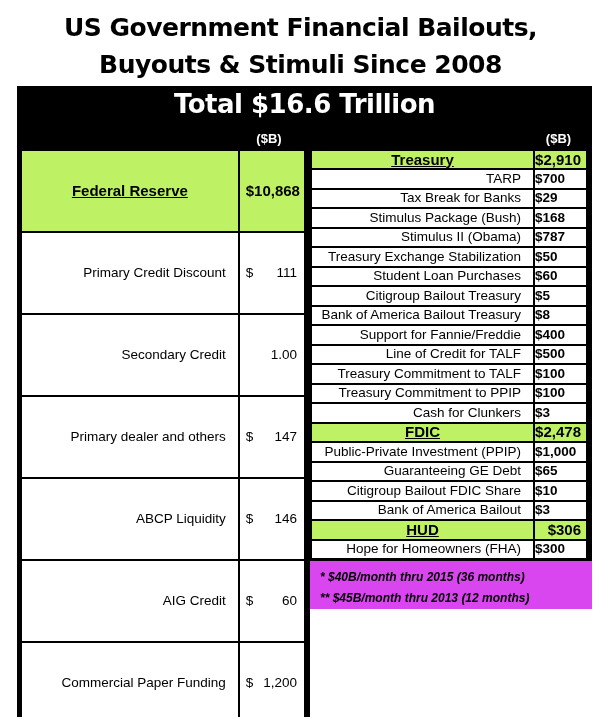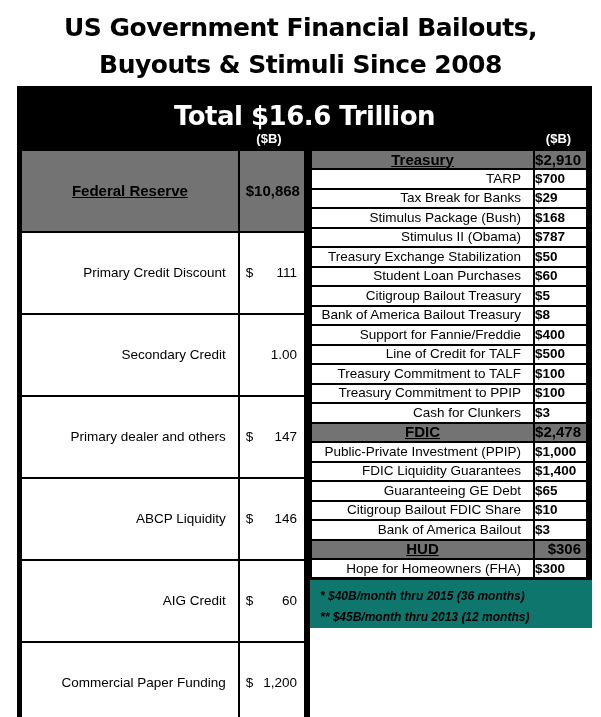--- a/index.html
+++ b/index.html
@@ -31,21 +31,21 @@
     position: relative;
     background: #000;
     color: #fff;
     height: 62px;
   }
   .banner-total {
     text-align: center;
     font-family: "DejaVu Sans", sans-serif;
     font-weight: bold;
     font-size: 26px;
-    padding-top: 15px;
+    padding-top: 3px;
     letter-spacing: -0.5px;
   }
   .unit-label {
     position: absolute;
     bottom: 2px;
     font-size: 13px;
     font-weight: bold;
     text-align: center;
   }
   .unit-left  { left: 219px; width: 66px; }
@@ -89,32 +89,32 @@
   td.val { text-align: left; padding-right: 5px; font-weight: bold; }
 
   .acct {
     display: flex;
     justify-content: space-between;
     align-items: baseline;
     padding: 0 7px 0 6px;
   }
 
   tr.hdr-row td {
-    background: #737373;
+    background: #bef264;
     font-weight: bold;
     font-size: 15px;
   }
   tr.hdr-row td.hlbl { text-align: center; }
   tr.hdr-row .hdr-text { text-decoration: underline; }
   tr.hdr-row td.hval { text-align: right; padding-right: 5px; }
   tr.hdr-row .acct { font-weight: bold; }
 
   
   .footnotes {
-    background: #0f766e;
+    background: #d946ef;
     padding: 6px 0 0 10px;
     font-style: italic;
     font-size: 12px;
     font-weight: 600;
   }
   .footnotes .fn-line { display: block; line-height: 21px; }
 </style>
 </head>
 <body>
 
@@ -273,24 +273,20 @@
   <tr class="hdr-row">
     <td class="hlbl"><span class="hdr-text">FDIC</span></td>
     <td class="hval">$2,478</td>
   </tr>
 
   <tr>
     <td class="lbl">Public-Private Investment (PPIP)</td>
     <td class="val">$1,000</td>
   </tr>
 
-  <tr>
-    <td class="lbl">FDIC Liquidity Guarantees</td>
-    <td class="val">$1,400</td>
-  </tr>
 
   <tr>
     <td class="lbl">Guaranteeing GE Debt</td>
     <td class="val">$65</td>
   </tr>
 
   <tr>
     <td class="lbl">Citigroup Bailout FDIC Share</td>
     <td class="val">$10</td>
   </tr>

